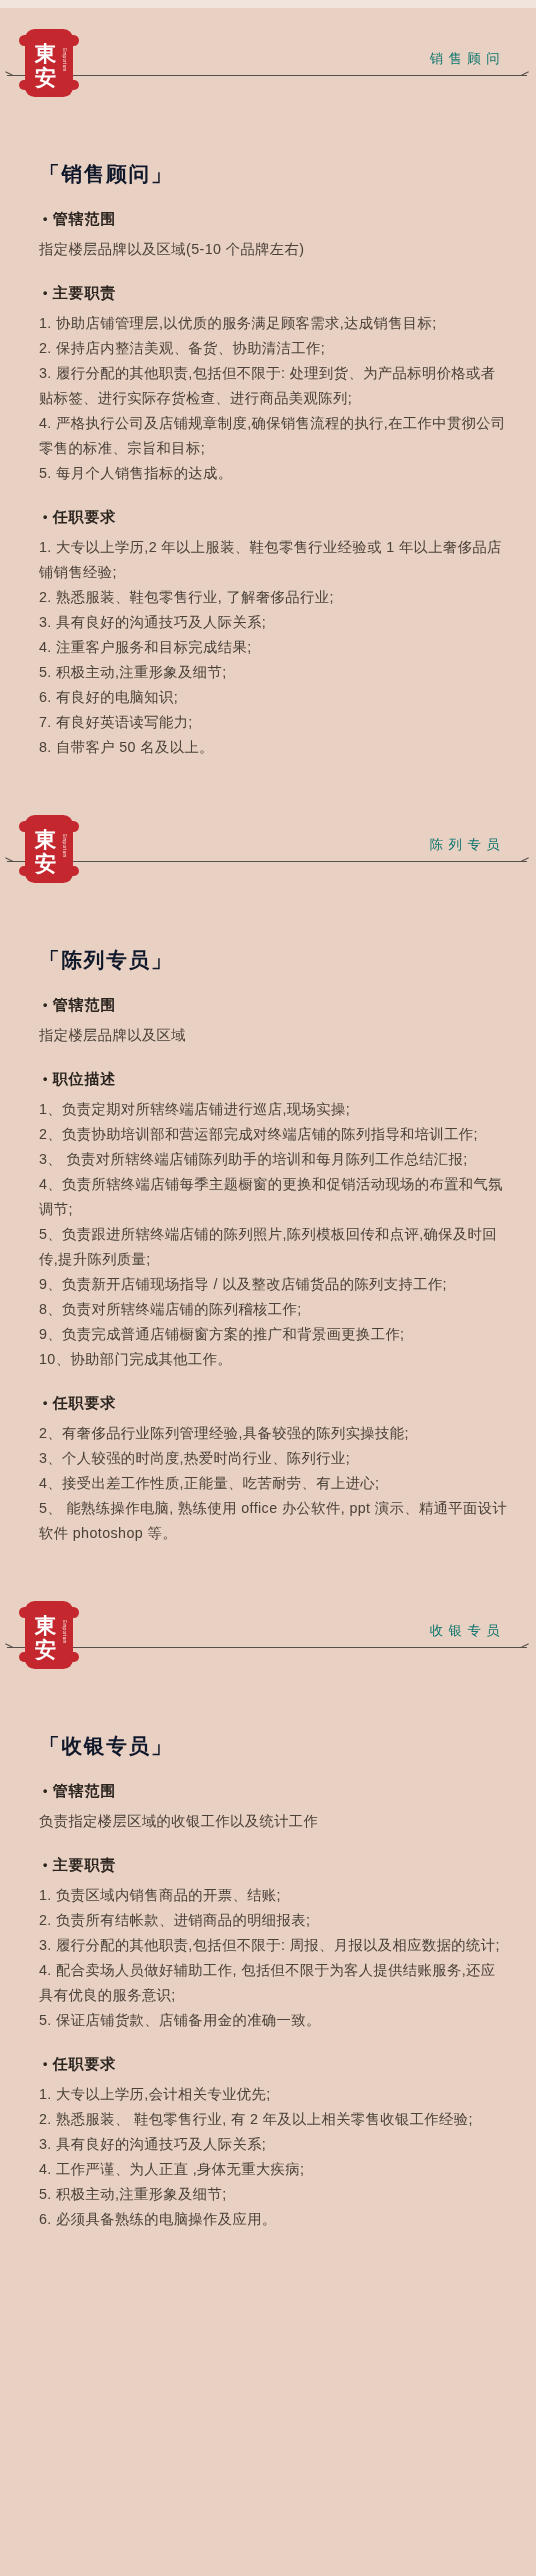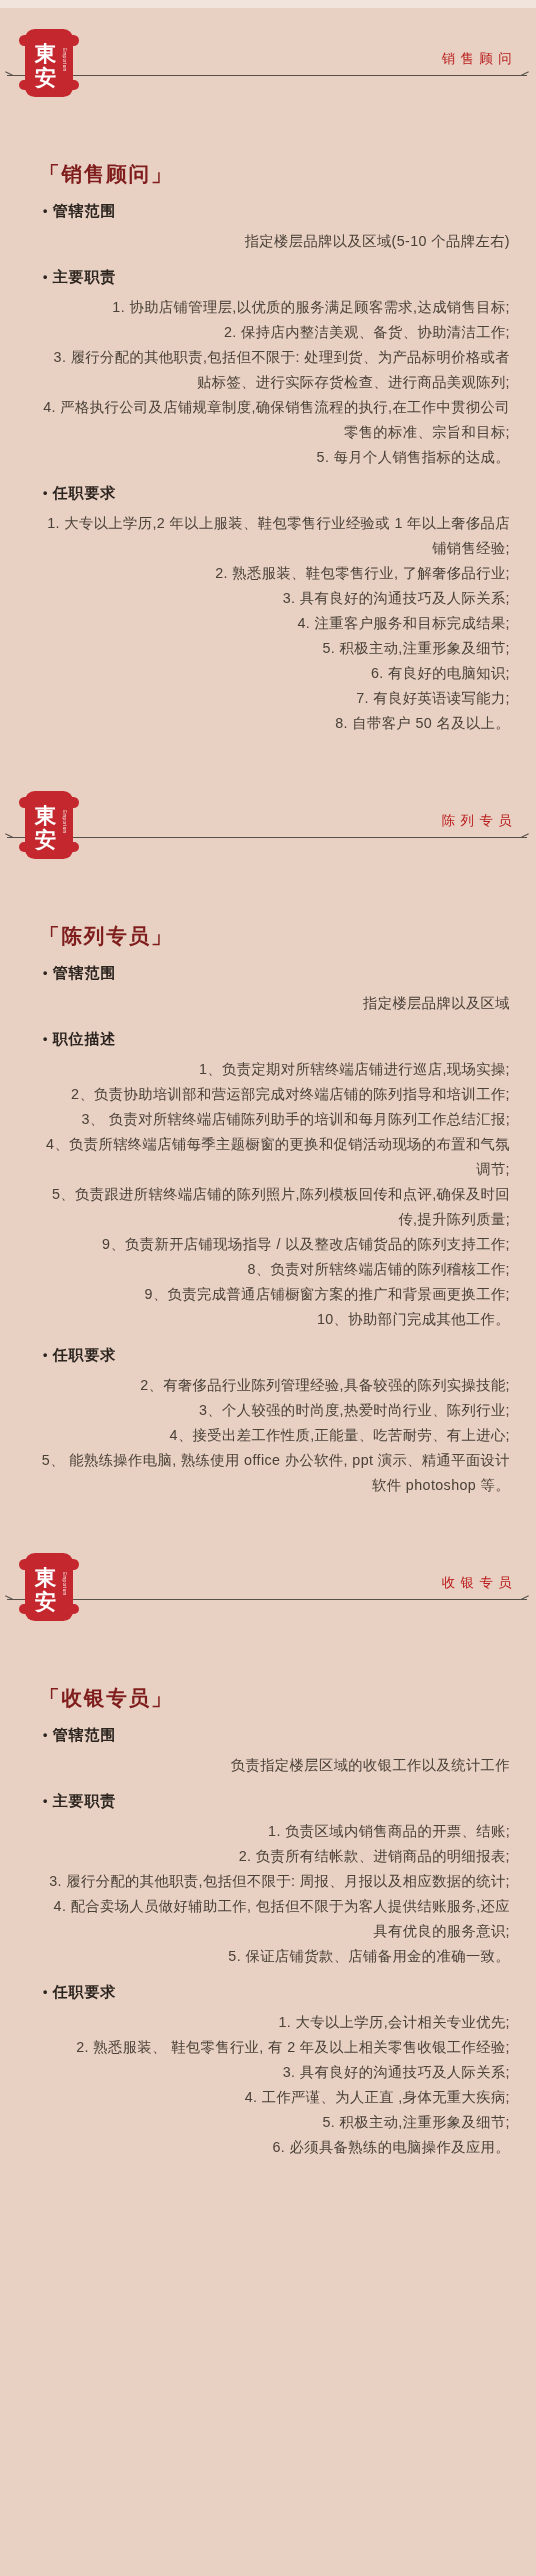--- a/index.html
+++ b/index.html
@@ -43,37 +43,37 @@
     position:absolute;left:0;right:7.2px;top:7.2px;bottom:0;z-index:3;
     display:flex;flex-direction:column;align-items:center;justify-content:center;
     color:#ffffff;font-weight:700;font-size:21.5px;line-height:24px;
   }
   .logo-sub{
     position:absolute;right:6.3px;top:19.7px;z-index:3;
     writing-mode:vertical-rl;color:#ffffff;font-size:4.5px;letter-spacing:0.4px;
     opacity:.9;
   }
   .tab-label{
-    position:absolute;right:20px;top:21.5px;
-    font-size:13.4px;letter-spacing:5.4px;color:#b91c1c;
+    position:absolute;right:32px;top:21.5px;
+    font-size:13.4px;letter-spacing:5.4px;color:#0f766e;
   }
 
   
   .job-title{
     margin:61px 0 0 39px;
-    font-size:20.6px;font-weight:700;letter-spacing:1.8px;color:#7f1d1d;
-  }
-  .block{margin-top:14px;}
+    font-size:20.6px;font-weight:700;letter-spacing:1.8px;color:#0f172a;
+  }
+  .block{margin-top:22px;}
   .subhead{
     margin-left:43px;font-size:15px;font-weight:700;color:#2b241f;letter-spacing:0.9px;
   }
   .subhead::before{content:"•  ";font-size:12.5px;position:relative;top:-0.9px;}
   .lines{
     margin-top:8px;padding:0 27px 0 39px;
-    font-size:14.3px;line-height:25px;letter-spacing:0.4px;color:#4a4138;text-align:right;
+    font-size:14.3px;line-height:25px;letter-spacing:0.4px;color:#4a4138;
   }
 </style>
 </head>
 <body>
 
 <div class="top-strip"></div>
 <div class="page">
   <section class="section">
     <div class="sec-header">
       <div class="rule"></div>

